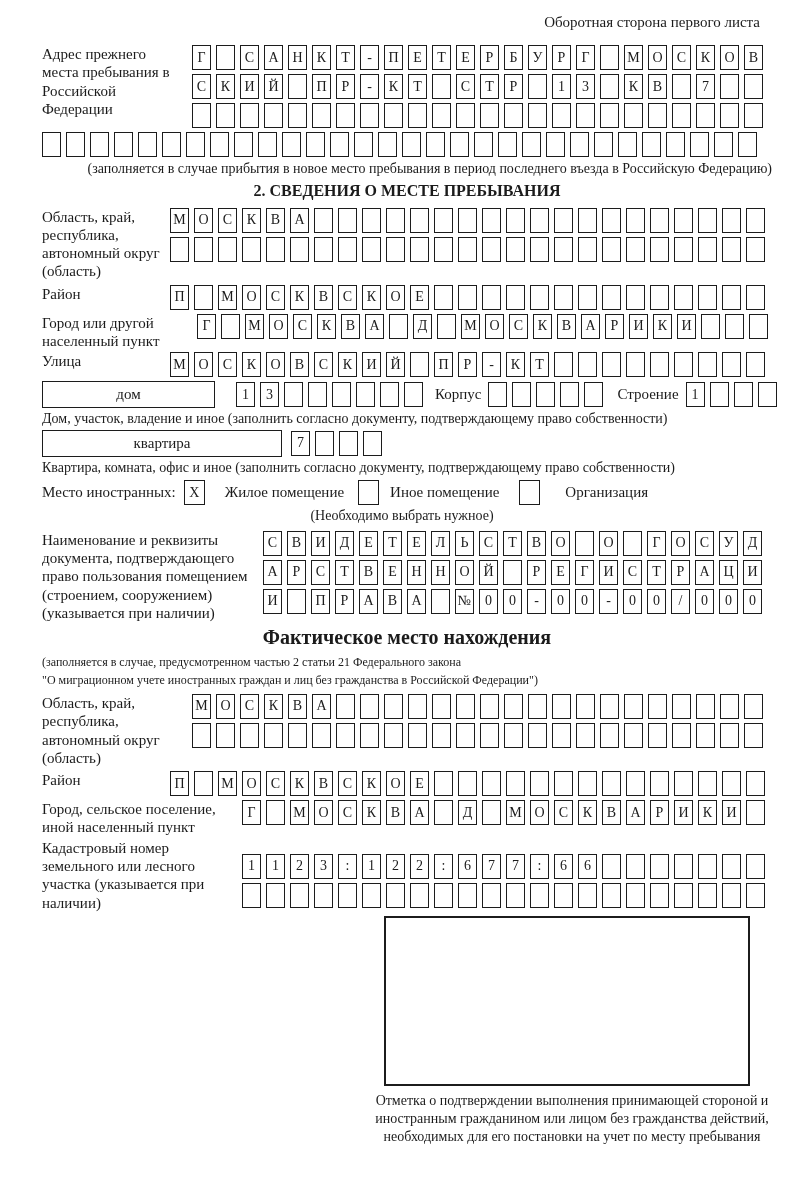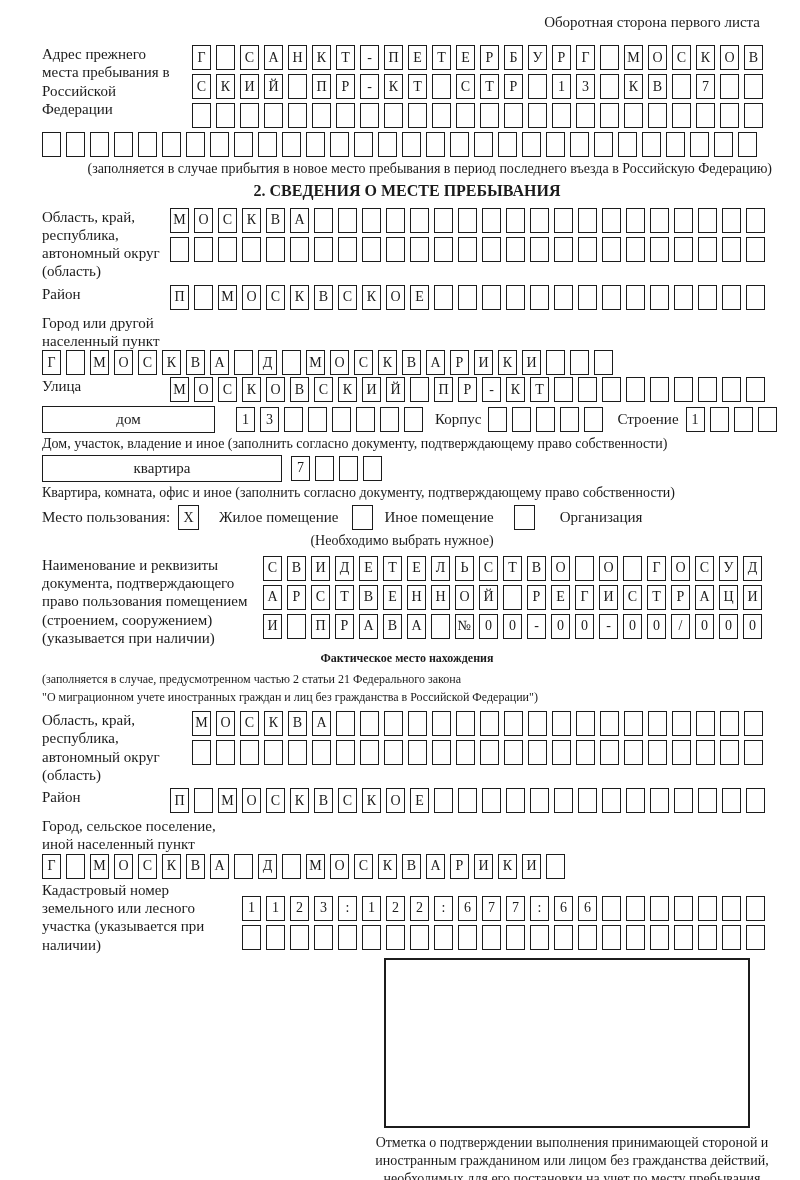--- a/index.html
+++ b/index.html
@@ -18,21 +18,21 @@
     border:1.7px solid #1c1c1c;display:inline-flex;align-items:center;justify-content:center;
     font-size:14px;line-height:1;background:#fff;
   }
   
   .field{display:flex;align-items:flex-start;margin-bottom:4px;}
   .lbl{font-size:15px;line-height:1.22;flex:none;padding-right:6px;box-sizing:border-box;}
   .w150{width:150px;} .w128{width:128px;} .w155{width:155px;} .w200{width:200px;} .w221{width:221px;}
   .note{font-size:14px;line-height:1.25;}
   .note-center{text-align:right;}
   .sec-title{font-size:16px;font-weight:bold;text-align:center;margin:4px 0 8px 0;}
-  .fact-title{font-size:12px;font-weight:bold;text-align:center;margin:4px 0 6px 0;}
+  .fact-title{font-size:20px;font-weight:bold;text-align:center;margin:4px 0 6px 0;}
   .inline-row{display:flex;align-items:center;margin-bottom:2px;}
   .wide-box{
     box-sizing:border-box;border:1.7px solid #1c1c1c;height:27px;flex:none;
     display:flex;align-items:center;justify-content:center;font-size:15px;background:#fff;
   }
   .dom-box{width:173px;margin-right:21px;}
   .kv-box{width:240px;margin-right:9px;}
   .inline-lbl{font-size:15px;flex:none;}
   .korpus-lbl{margin:0 7px 0 12px;}
   .stroenie-lbl{margin:0 7px 0 14px;}
@@ -51,21 +51,21 @@
   .fact-note{text-align:left;font-size:12px;line-height:1.28;margin-bottom:2px;}
   .fact-note-last{margin-bottom:6px;}
   .stamp-box{
     box-sizing:border-box;border:2px solid #1c1c1c;width:366px;height:170px;
     margin-left:342px;margin-top:2px;background:#fff;
   }
   .stamp-caption{
     width:400px;margin-left:330px;margin-top:6px;text-align:center;
     font-size:14px;line-height:1.3;
   }
-  .mb2{margin-bottom:2px;flex-direction:column;} .mb4{margin-bottom:4px;}
+  .mb2{margin-bottom:2px;} .mb4{margin-bottom:4px;}
   .fullrow{margin-top:4px;}
   .prev-note{margin:3px 0 4px 0;}
 </style>
 </head>
 <body>
 
 <div class="page">
 
   <div class="hdr">Оборотная сторона первого листа</div>
 
@@ -375,21 +375,21 @@
     <div class="grid-row">
         <span class="cell">7</span>
         <span class="cell"></span>
         <span class="cell"></span>
         <span class="cell"></span>
       </div>
   </div>
   <div class="note mb2">Квартира, комната, офис и иное (заполнить согласно документу, подтверждающему право собственности)</div>
 
   <div class="stay-row">
-    <span class="stay-lbl">Место пользования:</span>
+    <span class="stay-lbl">Место иностранных:</span>
     <span class="chk">X</span>
     <span class="opt-lbl-1">Жилое помещение</span>
     <span class="chk"></span>
     <span class="opt-lbl-2">Иное помещение</span>
     <span class="chk"></span>
     <span class="opt-lbl-3">Организация</span>
   </div>
   <div class="note stay-note">(Необходимо выбрать нужное)</div>
 
   <div class="field doc-field">

